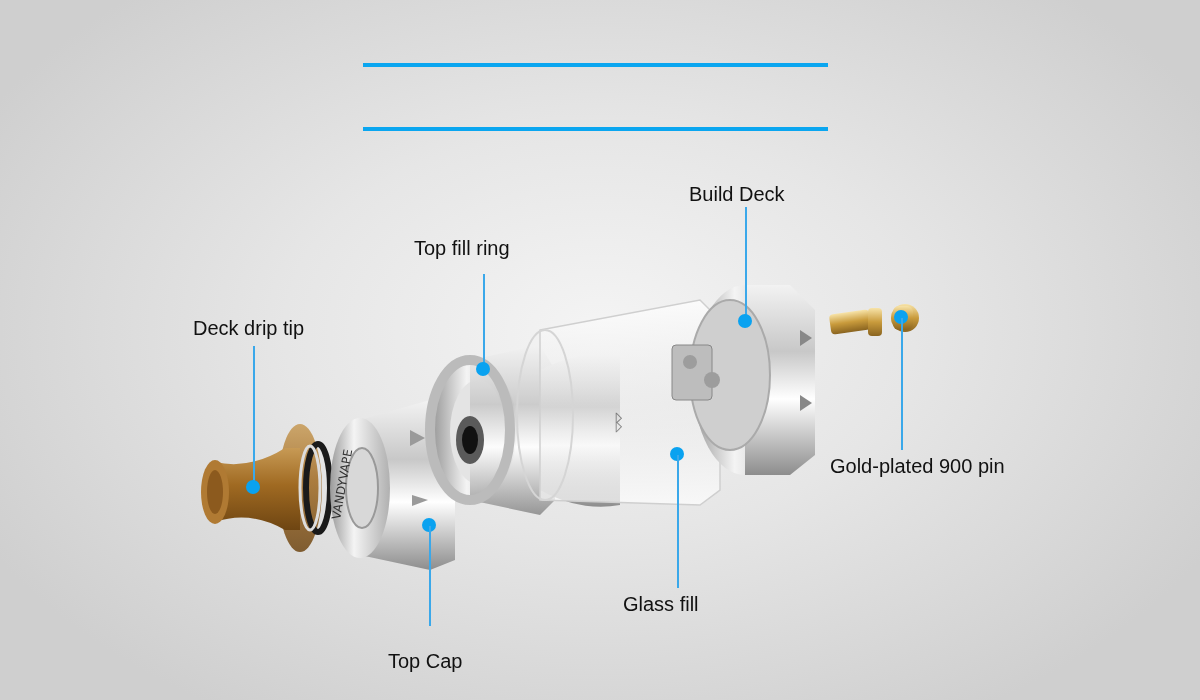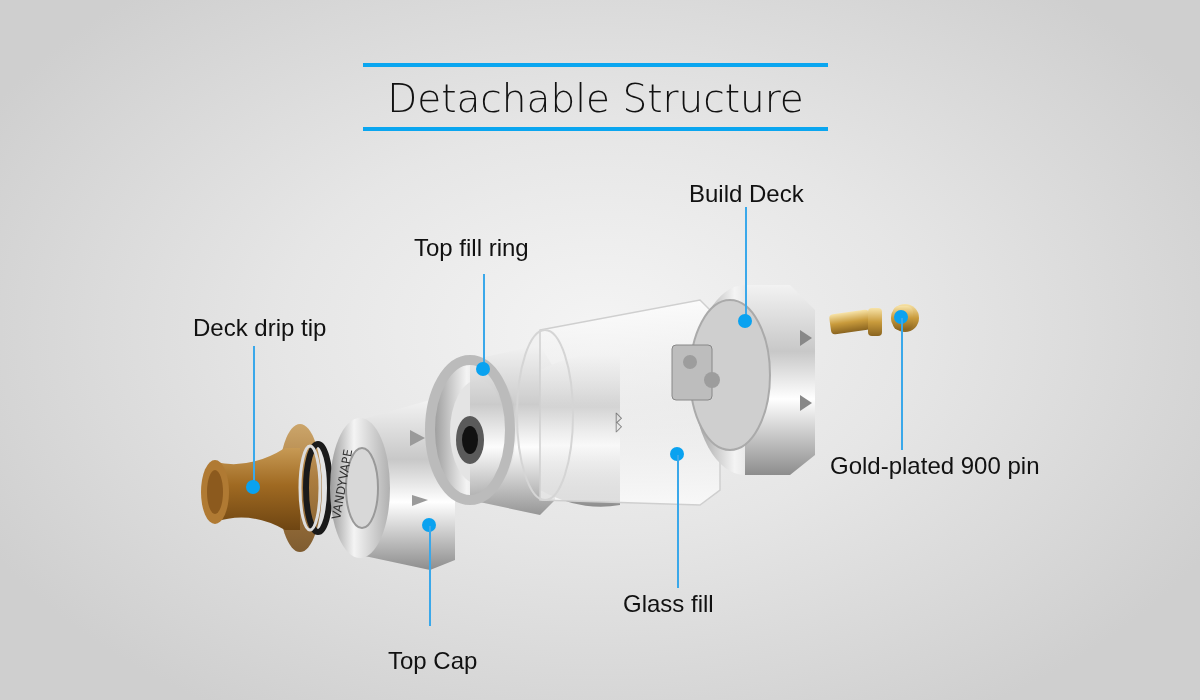--- a/index.html
+++ b/index.html
@@ -11,32 +11,31 @@
     .title-wrap { position: absolute; left: 363px; top: 63px; width: 465px; height: 70px; }
     .title-rule { position: absolute; left: 0; width: 465px; height: 4px; background: #0aa6f0; }
     .title-rule.top { top: 0; }
     .title-rule.bottom { top: 64px; }
     .title-text {
       position: absolute; left: 0; top: 10px; width: 465px; text-align: center;
       font-family: "DejaVu Sans", sans-serif; font-size: 39px; font-weight: 300;
       color: #111; letter-spacing: 0px; line-height: 52px;
     }
     .label {
-      position: absolute; font-size: 24px; color: #111; white-space: nowrap; line-height: 24px;
+      position: absolute; font-size: 20px; color: #111; white-space: nowrap; line-height: 24px;
     }
     .line { position: absolute; width: 1.5px; background: #3aa8ea; }
     .dot { position: absolute; width: 14px; height: 14px; border-radius: 50%; background: #0aa2f0; margin-left: -7px; margin-top: -7px; }
     svg.product { position: absolute; left: 0; top: 0; }
   </style>
 </head>
 <body>
 
 <div class="title-wrap">
   <div class="title-rule top"></div>
-  <div class="title-text">Detachable Structure</div>
   <div class="title-rule bottom"></div>
 </div>
 
 <svg class="product" width="1200" height="700" viewBox="0 0 1200 700">
   <defs>
     <linearGradient id="metal" x1="0" y1="0" x2="0" y2="1">
       <stop offset="0" stop-color="#f2f2f2"></stop>
       <stop offset="0.35" stop-color="#c8c8c8"></stop>
       <stop offset="0.6" stop-color="#ffffff"></stop>
       <stop offset="1" stop-color="#8d8d8d"></stop>

